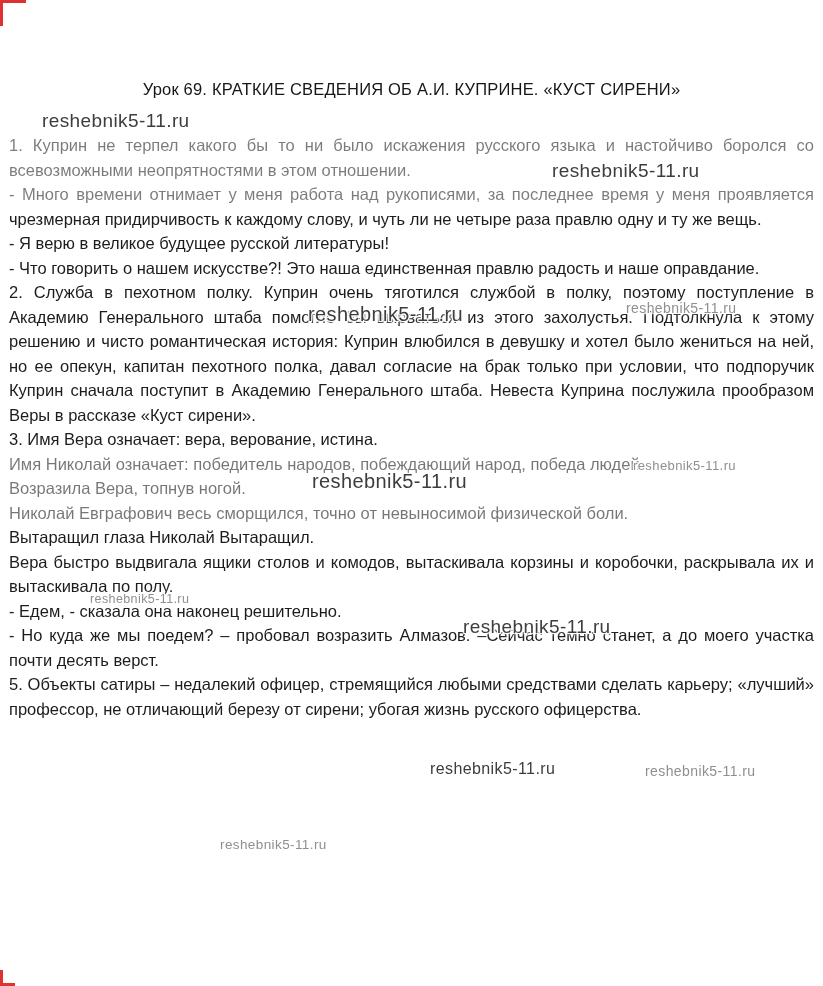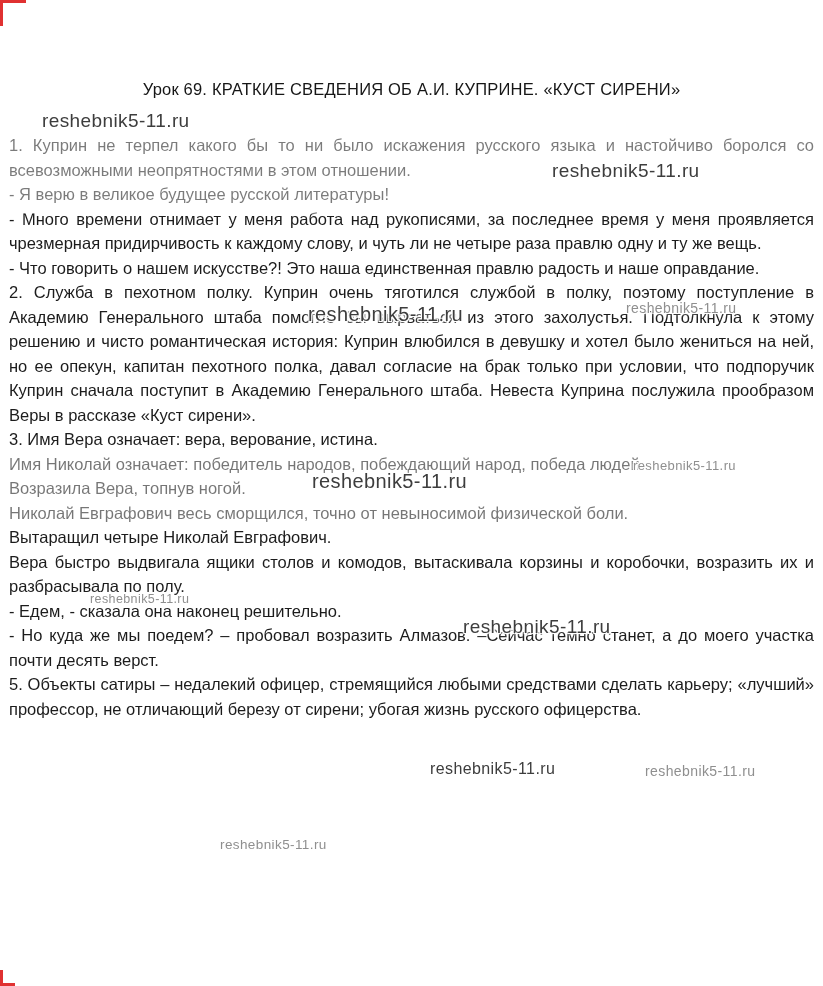--- a/index.html
+++ b/index.html
@@ -74,30 +74,30 @@
 
   <span class="red-mark rm-tl-v"></span>
   <span class="red-mark rm-tl-h"></span>
   <span class="red-mark rm-bl-v"></span>
   <span class="red-mark rm-bl-h"></span>
 
   <h1 class="title">Урок 69. КРАТКИЕ СВЕДЕНИЯ ОБ А.И. КУПРИНЕ. «КУСТ СИРЕНИ»</h1>
 
   <div class="doc-body">
     <p class="para">1. Куприн не терпел какого бы то ни было искажения русского языка и настойчиво боролся со всевозможными неопрятностями в этом отношении.</p>
+    <p class="para">- Много времени отнимает у меня работа над рукописями, за последнее время у меня проявляется чрезмерная придирчивость к каждому слову, и чуть ли не четыре раза правлю одну и ту же вещь.</p>
     <p class="para">- Я верю в великое будущее русской литературы!</p>
-    <p class="para">- Много времени отнимает у меня работа над рукописями, за последнее время у меня проявляется чрезмерная придирчивость к каждому слову, и чуть ли не четыре раза правлю одну и ту же вещь.</p>
     <p class="para">- Что говорить о нашем искусстве?! Это наша единственная правлю радость и наше оправдание.</p>
     <p class="para mt">2. Служба в пехотном полку. Куприн очень тяготился службой в полку, поэтому поступление в Академию Генерального штаба помогло бы вырваться из этого захолустья. Подтолкнула к этому решению и чисто романтическая история: Куприн влюбился в девушку и хотел было жениться на ней, но ее опекун, капитан пехотного полка, давал согласие на брак только при условии, что подпоручик Куприн сначала поступит в Академию Генерального штаба. Невеста Куприна послужила прообразом Веры в рассказе «Куст сирени».</p>
     <p class="para">3. Имя Вера означает: вера, верование, истина.</p>
     <p class="para">Имя Николай означает: победитель народов, побеждающий народ, победа людей.</p>
     <p class="para">Возразила Вера, топнув ногой.</p>
     <p class="para">Николай Евграфович весь сморщился, точно от невыносимой физической боли.</p>
-    <p class="para">Вытаращил четыре Николай Евграфович.</p>
-    <p class="para">Вера быстро выдвигала ящики столов и комодов, вытаскивала корзины и коробочки, возразить их и разбрасывала по полу.</p>
+    <p class="para">Вытаращил глаза Николай Вытаращил.</p>
+    <p class="para">Вера быстро выдвигала ящики столов и комодов, вытаскивала корзины и коробочки, раскрывала их и вытаскивала по полу.</p>
     <p class="para">- Едем, - сказала она наконец решительно.</p>
     <p class="para">- Но куда же мы поедем? – пробовал возразить Алмазов. –Сейчас темно станет, а до моего участка почти десять верст.</p>
     <p class="para mt">5. Объекты сатиры – недалекий офицер, стремящийся любыми средствами сделать карьеру; «лучший» профессор, не отличающий березу от сирени; убогая жизнь русского офицерства.</p>
   </div>
 
   <div class="bleach b1"></div>
   <div class="bleach b2"></div>
   <div class="bleach b3"></div>
   <div class="bleach b4"></div>
 

